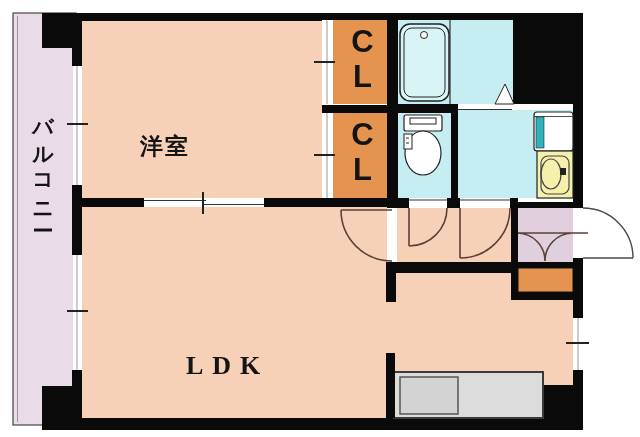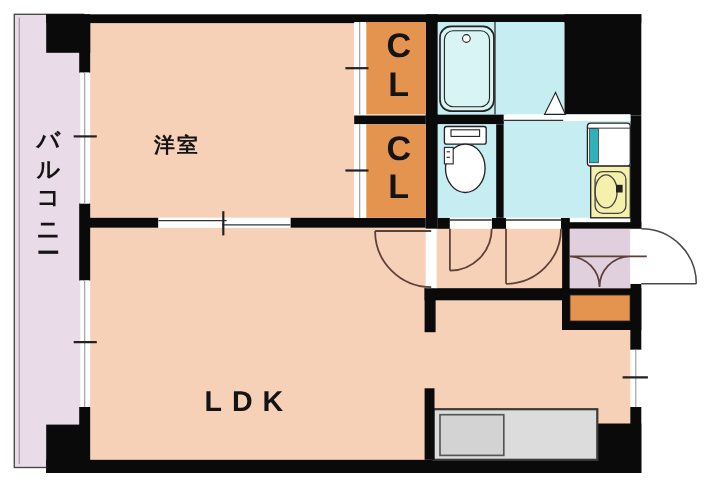--- a/index.html
+++ b/index.html
@@ -137,26 +137,26 @@
   <path class="front-door" d="M583 258 L633 258 M633 258 A50 50 0 0 0 583 208"></path>
 
   <line class="tick" x1="67" y1="124" x2="88" y2="124"></line>
   <line class="tick" x1="67" y1="311" x2="88" y2="311"></line>
   <line class="tick" x1="203" y1="192" x2="203" y2="214"></line>
   <line class="tick" x1="314" y1="62" x2="335" y2="62"></line>
   <line class="tick" x1="314" y1="155" x2="335" y2="155"></line>
   <line class="tick" x1="566" y1="343" x2="589" y2="343"></line>
 </svg>
 
-<div class="label room-label" style="left:140px;top:68px;font-size:19px;letter-spacing:2px;">
+<div class="label room-label" style="left:140px;top:68px;font-size:23px;letter-spacing:2px;">
   <div>洋室</div>
 </div>
 
 <div class="label room-label" style="left:186px;top:276px;font-size:26px;">
-  <div style="letter-spacing:9px;">LDK</div>
+  <div style="letter-spacing:9px;font-family:Liberation Serif, serif;">LDK</div>
   
 </div>
 
 <div class="label vert" style="left:29px;top:103px;font-size:21px;letter-spacing:5px;height:230px;">バルコニー</div>
 
 <div class="label vert-up" style="left:344px;top:24px;font-size:31px;height:80px;">CL</div>
 
 <div class="label vert-up" style="left:344px;top:117px;font-size:31px;height:80px;">CL</div>
 </div>
 

